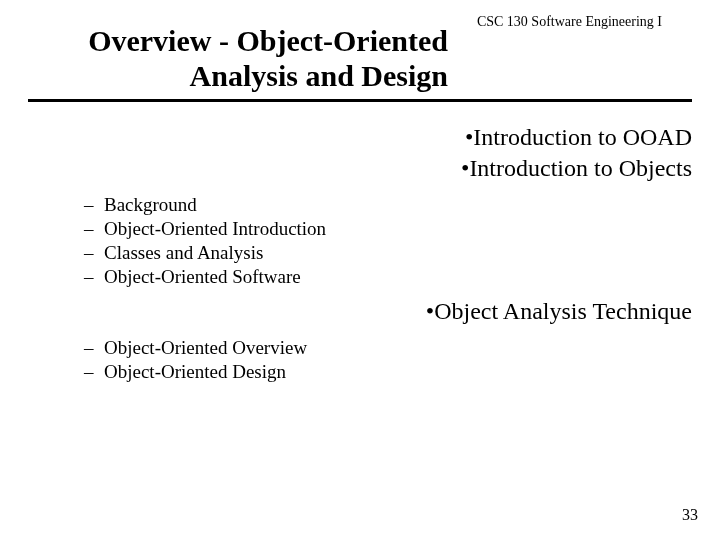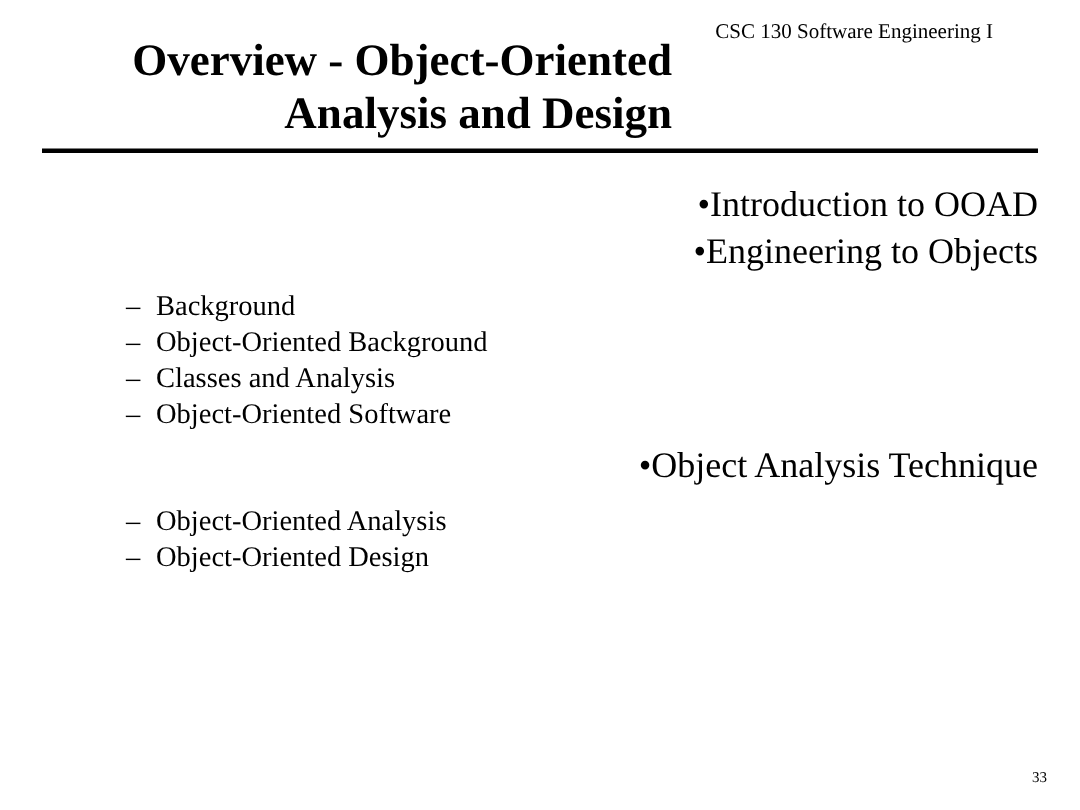--- a/index.html
+++ b/index.html
@@ -50,61 +50,61 @@
     }
     .bullet-2 .dash {
       display: inline-block;
       width: 20px;
     }
     .group-gap { height: 8px; }
     .page-number {
       position: absolute;
       bottom: 16px;
       right: 22px;
-      font-size: 10px;
+      font-size: 16px;
     }
   </style>
 </head>
 <body>
 
 <div class="header-course">CSC 130 Software Engineering I</div>
 
 <h1 class="title">Overview - Object-Oriented Analysis and Design</h1>
 <hr class="title-rule">
 
 <div class="bullet-1">
   <span class="dot">•</span><span>Introduction to OOAD</span>
 </div>
 <div class="bullet-1">
-  <span class="dot">•</span><span>Engineering to Objects</span>
+  <span class="dot">•</span><span>Introduction to Objects</span>
 </div>
 
 <div class="group-gap"></div>
 
 <div class="bullet-2">
   <span class="dash">–</span><span>Background</span>
 </div>
 <div class="bullet-2">
-  <span class="dash">–</span><span>Object-Oriented Background</span>
+  <span class="dash">–</span><span>Object-Oriented Introduction</span>
 </div>
 <div class="bullet-2">
   <span class="dash">–</span><span>Classes and Analysis</span>
 </div>
 <div class="bullet-2">
   <span class="dash">–</span><span>Object-Oriented Software</span>
 </div>
 
 <div class="group-gap"></div>
 
 <div class="bullet-1">
   <span class="dot">•</span><span>Object Analysis Technique</span>
 </div>
 
 <div class="group-gap"></div>
 
 <div class="bullet-2">
-  <span class="dash">–</span><span>Object-Oriented Analysis</span>
+  <span class="dash">–</span><span>Object-Oriented Overview</span>
 </div>
 <div class="bullet-2">
   <span class="dash">–</span><span>Object-Oriented Design</span>
 </div>
 
 <div class="page-number">33</div>
 
 </body></html>

